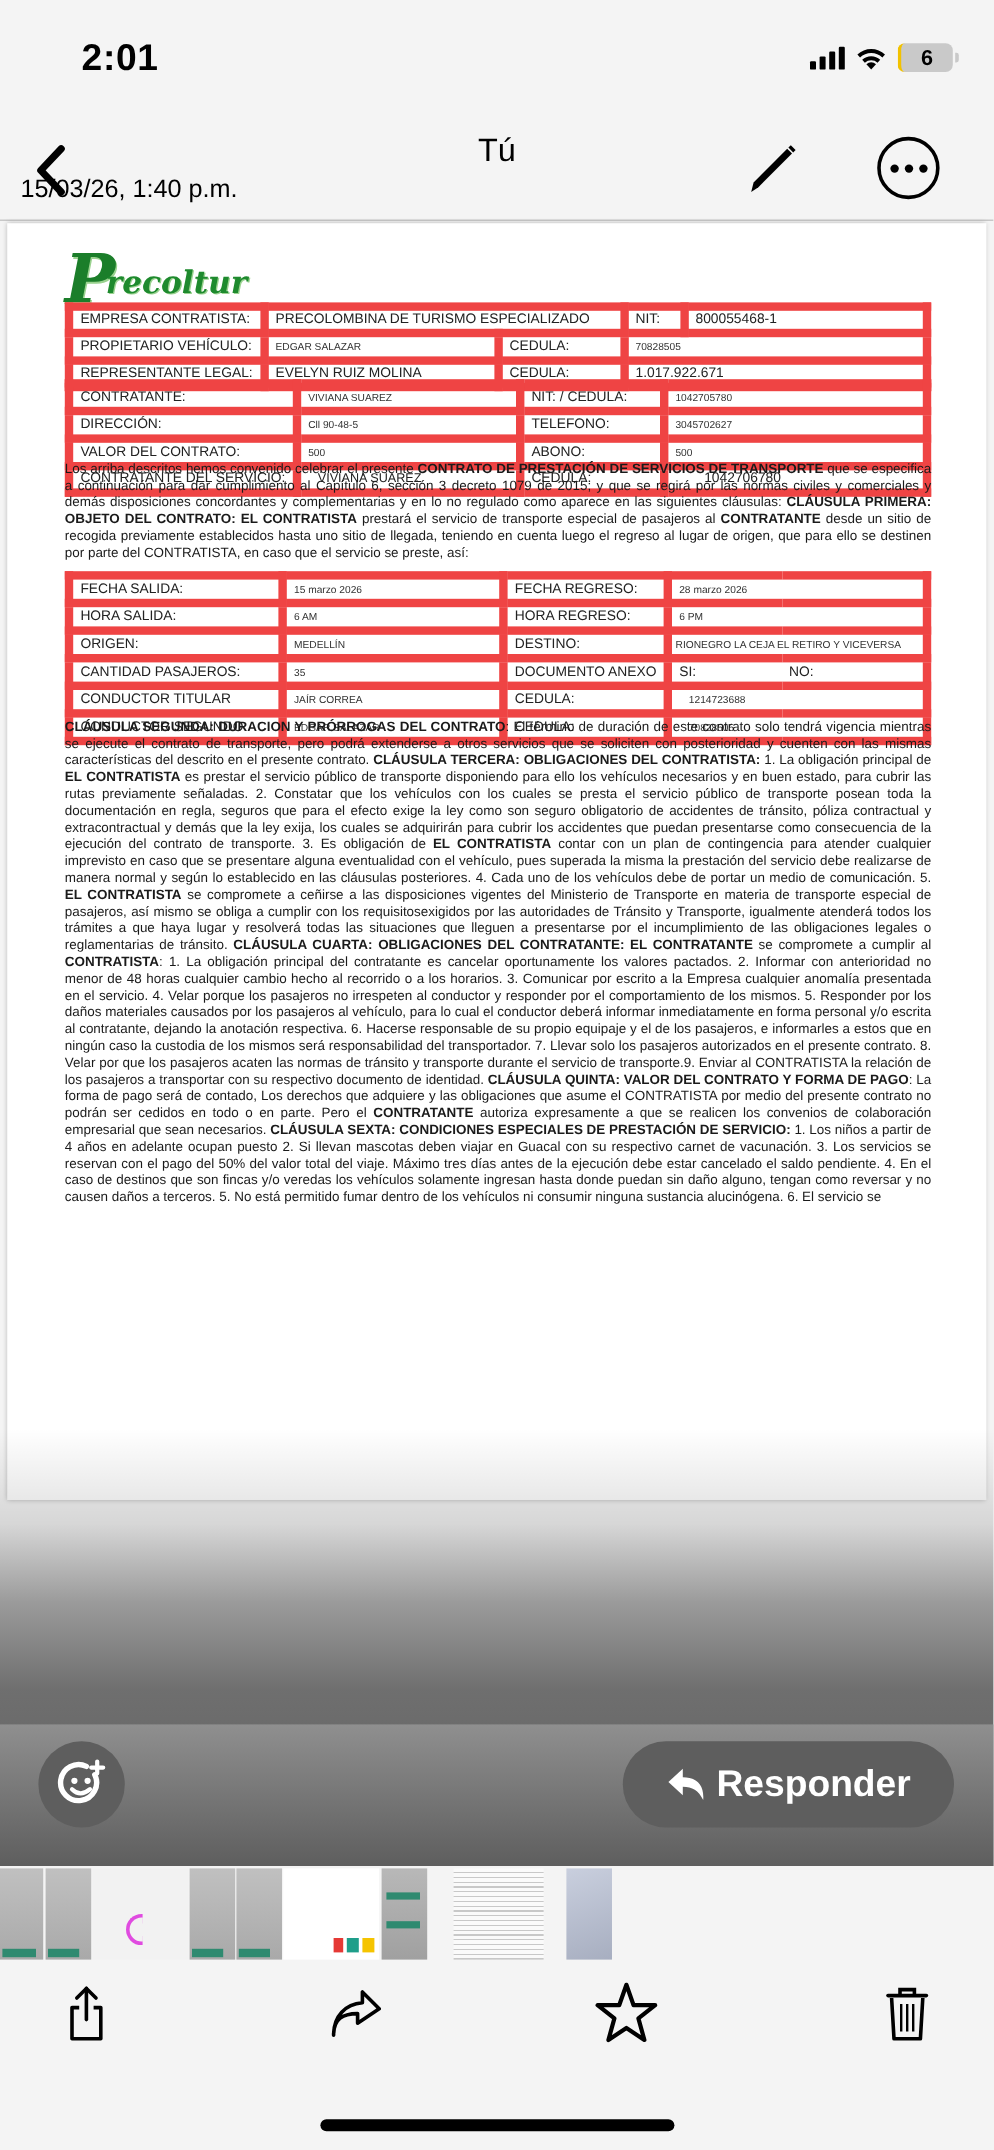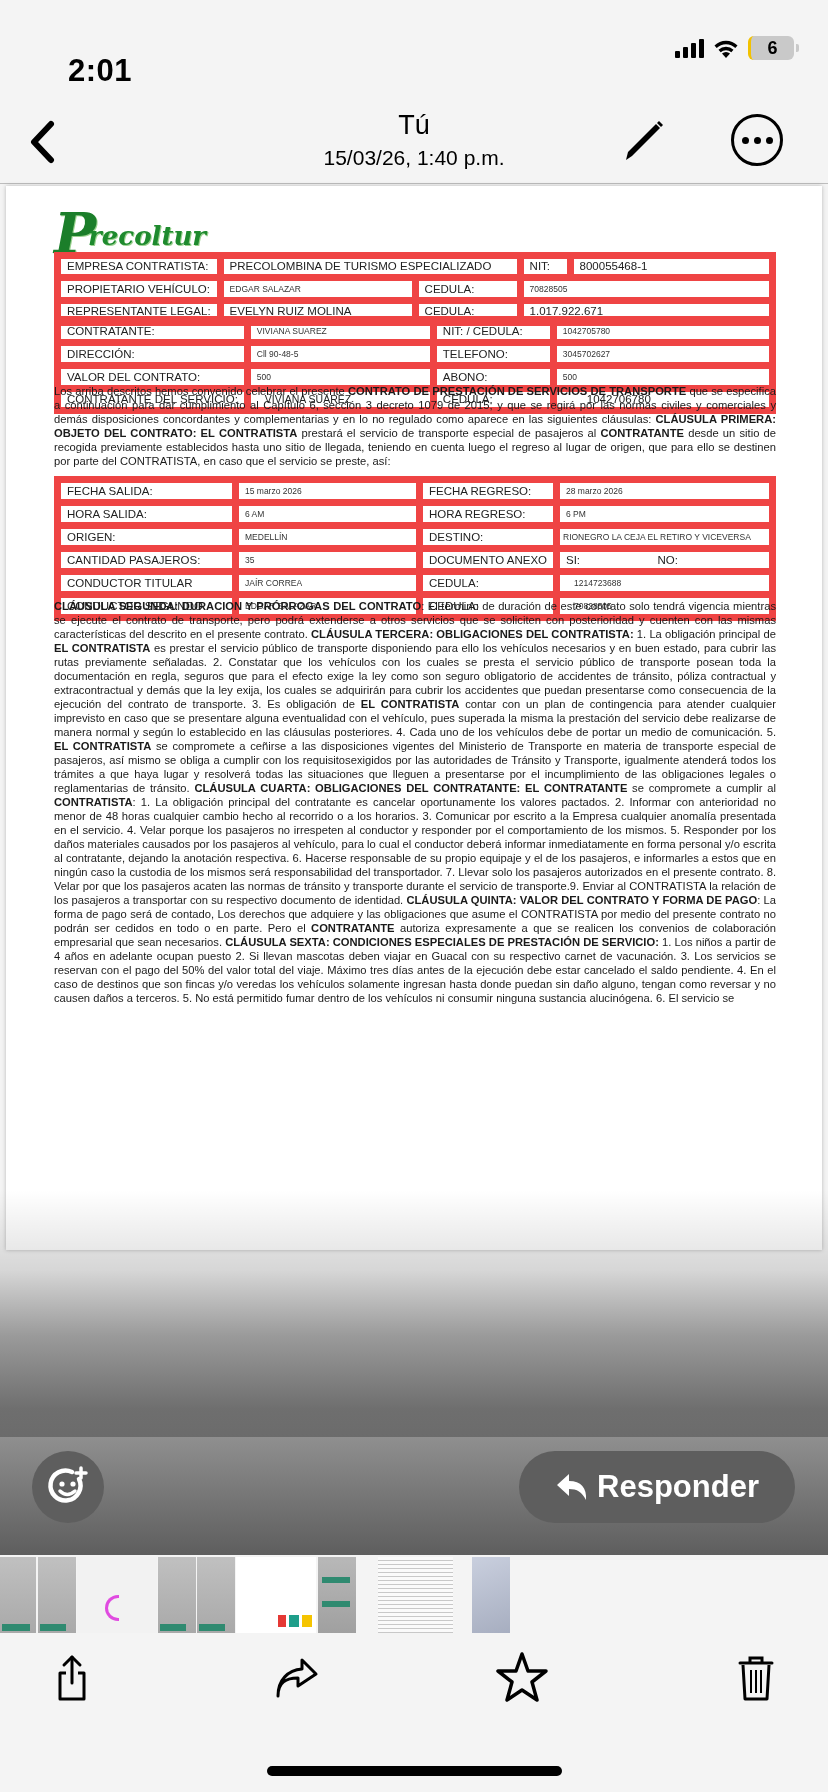--- a/index.html
+++ b/index.html
@@ -1,32 +1,32 @@
 <!DOCTYPE html>
 <html><head>
 <meta charset="utf-8">
 <style>
   * { box-sizing: border-box; margin: 0; padding: 0; }
   html, body { width: 828px; height: 1792px; overflow: hidden; background: #f4f4f4; font-family: "Liberation Sans", sans-serif; }
   .screen { position: relative; width: 828px; height: 1792px; background: #f4f4f4; }
 
   
   .status-bar { position: absolute; top: 0; left: 0; width: 828px; height: 100px; }
-  .status-time { position: absolute; left: 68px; top: 30px; font-size: 31px; font-weight: bold; color: #000; letter-spacing: 0.5px; margin-top: 23px; }
+  .status-time { position: absolute; left: 68px; top: 30px; font-size: 31px; font-weight: bold; color: #000; letter-spacing: 0.5px; }
   .status-icons { position: absolute; right: 34px; top: 36px; display: flex; align-items: center; gap: 8px; }
   .signal { display: flex; align-items: flex-end; gap: 3px; height: 20px; }
   .signal span { width: 5px; background: #000; border-radius: 1px; }
   .battery { position: relative; width: 46px; height: 24px; background: #c9c9c9; border-radius: 6px; display: flex; align-items: center; justify-content: center; font-weight: bold; font-size: 18px; color: #000; border-left: 3px solid #f2c200; }
   .battery::after { content: ""; position: absolute; right: -5px; top: 8px; width: 3px; height: 8px; background: #c9c9c9; border-radius: 0 2px 2px 0; }
 
   
   .nav-bar { position: absolute; top: 100px; left: 0; width: 828px; height: 84px; border-bottom: 1px solid #bdbdbd; }
   .back-btn { position: absolute; left: 22px; top: 14px; width: 40px; height: 56px; display: flex; align-items: center; justify-content: center; }
   .nav-title { position: absolute; left: 0; width: 828px; top: 10px; text-align: center; font-size: 27px; color: #000; }
-  .nav-subtitle { position: absolute; left: 0; width: 828px; top: 46px; text-align: center; font-size: 21px; color: #000; }
+  .nav-subtitle { position: absolute; left: 0; width: 828px; top: 46px; text-align: left; font-size: 21px; color: #000; padding-left: 17px; }
   .edit-btn { position: absolute; left: 618px; top: 16px; width: 50px; height: 50px; }
   .more-circle { position: absolute; left: 731px; top: 14px; width: 52px; height: 52px; border: 3.5px solid #000; border-radius: 50%; display: flex; align-items: center; justify-content: center; gap: 5px; }
   .more-circle i { width: 7px; height: 7px; background: #000; border-radius: 50%; display: block; }
 
   
   .viewer { position: absolute; top: 185px; left: 0; width: 828px; height: 1250px; background: #f4f4f4; }
   .page { position: absolute; top: 186px; left: 6px; width: 816px; height: 1064px; background: #fff; box-shadow: 0 0 4px rgba(0,0,0,0.25); overflow: hidden; padding: 0 46px 0 46px; }
   .logo { position: absolute; left: 48px; top: 14px; font-family: "DejaVu Serif", serif; font-style: italic; font-weight: bold; color: #1e8a2e; font-size: 30px; }
   .logo .big { font-size: 56px; color: #1b7e2a; text-shadow: 1px 1px 0 #9ad28f; }
   .logo .rest { font-size: 26px; position: relative; top: -8px; left: -8px; text-shadow: 1px 1px 0 #9ad28f; }

